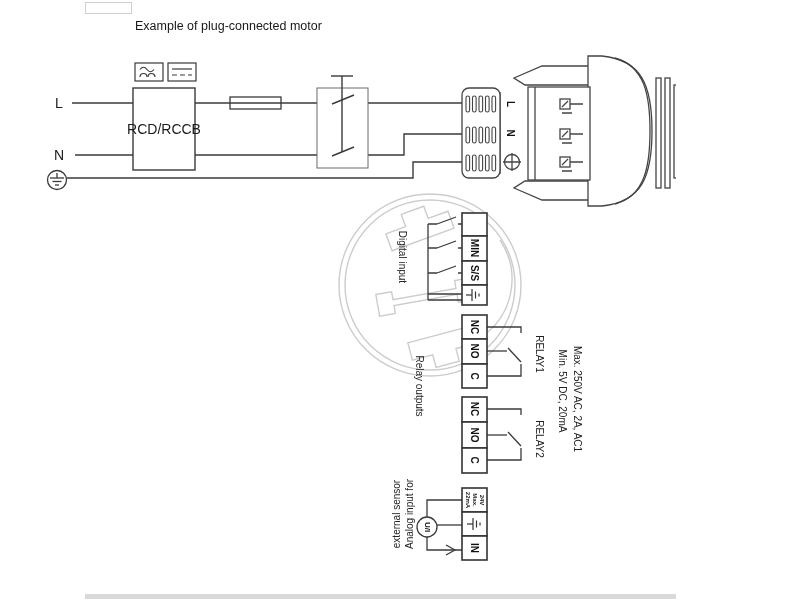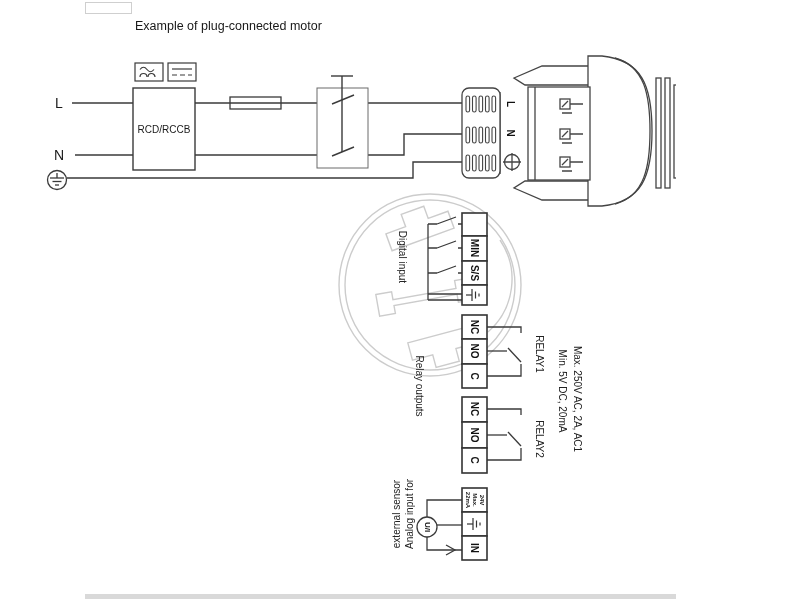--- a/index.html
+++ b/index.html
@@ -9,21 +9,21 @@
   .lbl{position:absolute;white-space:pre;color:#1a1a1a;}
   .center{transform:translate(-50%,-50%);}
   .rot90{transform:translate(-50%,-50%) rotate(90deg);}
   .rotm90{transform:translate(-50%,-50%) rotate(-90deg);}
   .hdr{font-size:12.5px;line-height:16px;color:#181818;}
   .mains{font-size:14px;}
   .boxlbl{font-size:10px;font-weight:700;color:#111;}
   .seclbl{font-size:10px;color:#222;}
   .tiny{font-size:6px;line-height:7px;font-weight:600;text-align:center;}
   .ui{font-size:8px;font-weight:600;}
-  .rcd{font-size:10px;}
+  .rcd{font-size:14px;}
   .bottombar{position:absolute;left:85px;top:594px;width:713px;height:5px;background:#d9d9d9;}
   .cornermark{position:absolute;left:85px;top:2px;width:45px;height:10px;border:1px solid #cfcfcf;}
 </style>
 </head>
 <body>
 
 <div id="stage">
 
   <svg id="diagram-svg" width="800" height="600" viewBox="0 0 800 600">
 

